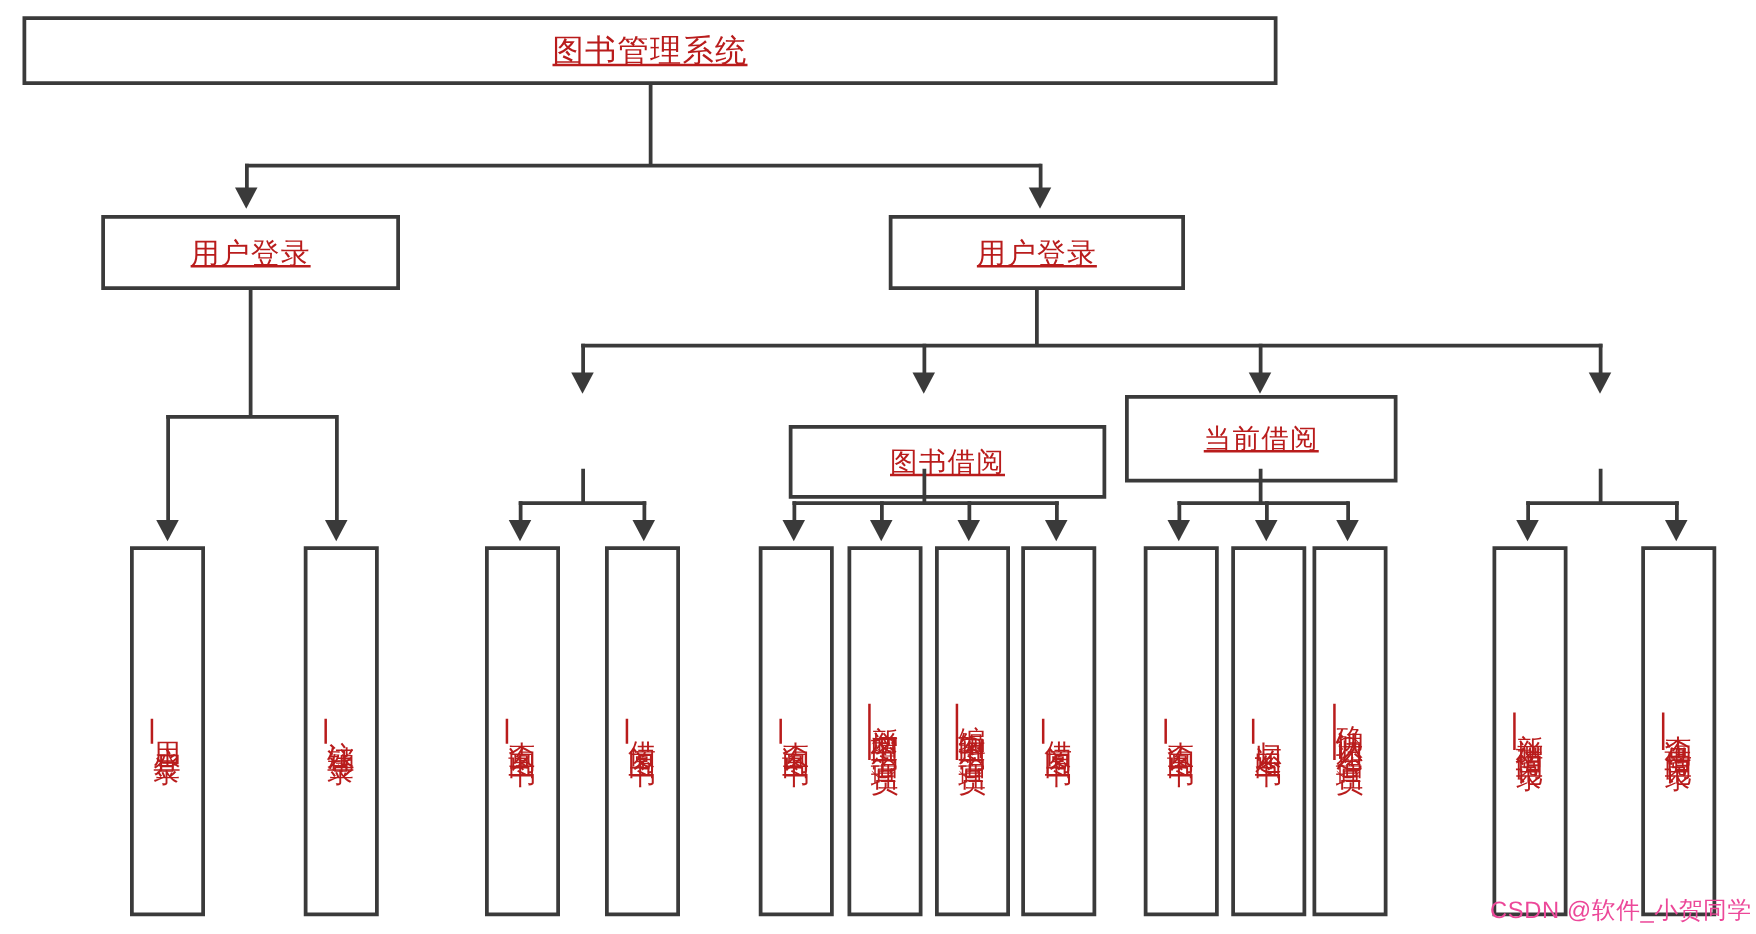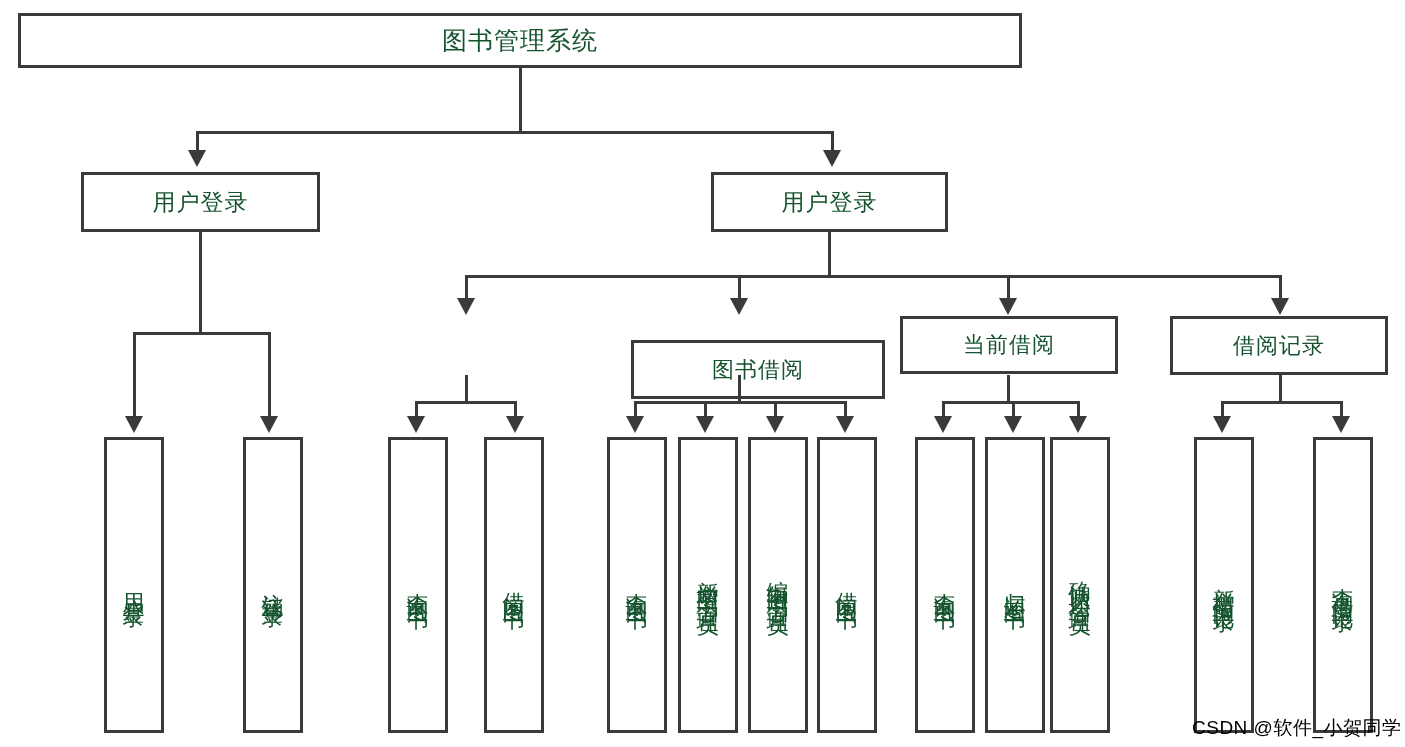--- a/index.html
+++ b/index.html
@@ -19,22 +19,23 @@
   }
   
   .node {
     position: absolute;
     box-sizing: border-box;
     border: 3px solid #3a3a3a;
     background: #ffffff;
     display: flex;
     align-items: center;
     justify-content: center;
-    color: #14532d;
+    color: #b91c1c;
     text-align: center;
+    text-decoration: underline;
   }
   .node.root {
     font-size: 25px;
   }
   .node.level2 {
     font-size: 23px;
   }
   .node.level3 {
     font-size: 22px;
   }
@@ -69,21 +70,21 @@
     width: 0;
     height: 0;
     border-left: 9px solid transparent;
     border-right: 9px solid transparent;
     border-top: 17px solid #3a3a3a;
   }
   
   #watermark {
     position: absolute;
     font-size: 19px;
-    color: #000000;
+    color: #ec4899;
     white-space: nowrap;
     letter-spacing: 0.5px;
   }
 </style>
 </head>
 <body>
 
 <div id="canvas">
 
   <div class="node root" style="left:18px; top:13px; width:1004px; height:55px;">
@@ -119,25 +120,22 @@
   <div class="vline" style="left:738px; top:275px; height:24px;"></div>
   <div class="arrow" style="left:730px; top:298px;"></div>
   <div class="vline" style="left:1007px; top:275px; height:24px;"></div>
   <div class="arrow" style="left:999px; top:298px;"></div>
   <div class="vline" style="left:1279px; top:275px; height:24px;"></div>
   <div class="arrow" style="left:1271px; top:298px;"></div>
 
   <div class="node level3" style="left:631px; top:316px; width:254px; height:59px;margin-top:24px;">
     <span class="hlabel">图书借阅</span>
   </div>
-  <div class="node level3" style="left:900px; top:316px; width:218px; height:58px;">
+  <div class="node level3" style="left:900px; top:316px; width:218px; height:70px;">
     <span class="hlabel">当前借阅</span>
-  </div>
-  <div class="node level3" style="left:1170px; top:316px; width:218px; height:59px;">
-    <span class="hlabel">借阅记录</span>
   </div>
 
   <div class="vline" style="left:465px; top:375px; height:28px;"></div>
   <div class="hline" style="left:415px; top:401px; width:102px;"></div>
   <div class="vline" style="left:415px; top:401px; height:16px;"></div>
   <div class="arrow" style="left:407px; top:416px;"></div>
   <div class="vline" style="left:514px; top:401px; height:16px;"></div>
   <div class="arrow" style="left:506px; top:416px;"></div>
 
   <div class="vline" style="left:738px; top:375px; height:28px;"></div>

